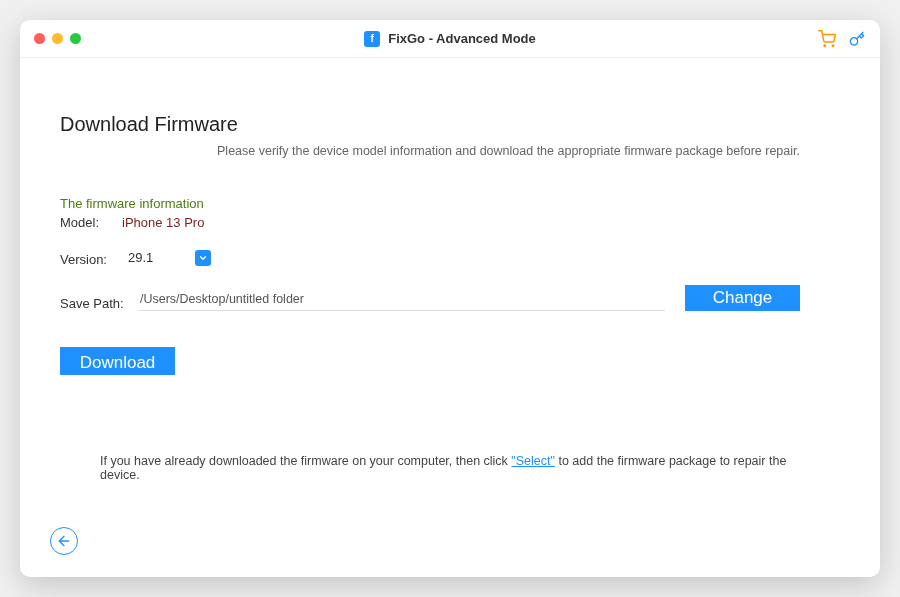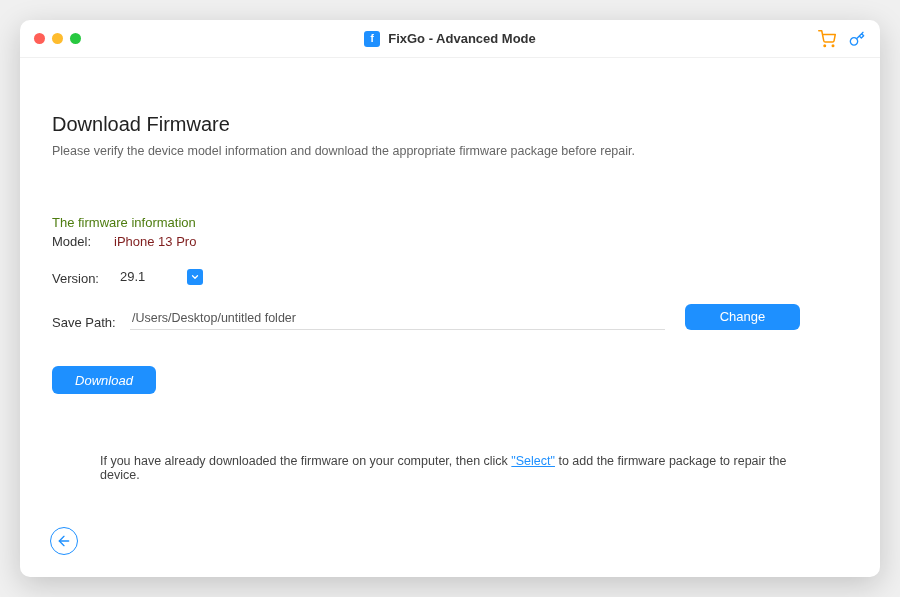--- a/index.html
+++ b/index.html
@@ -60,32 +60,33 @@
     right: 14px; top: 10px;
     display: flex; gap: 12px;
     align-items: center;
   }
   .icon-btn {
     width: 18px; height: 18px;
     display: flex; align-items: center; justify-content: center;
     cursor: pointer;
   }
   .content {
-    padding: 55px 80px 0 32px;
+    padding: 55px 80px 0 40px;
   }
   h1 {
     font-size: 20px;
     font-weight: 500;
     color: #222;
     margin-bottom: 8px;
   }
   .subtitle {
     font-size: 12.5px;
     color: #666;
-    margin-bottom: 57px;
+    margin-bottom: 38px;
+    text-align: right;
   }
   .section-title {
     font-size: 13px;
     color: #4d7c0f;
     margin-bottom: 4px;
   }
   .row {
     display: flex;
     align-items: flex-end;
     font-size: 13px;
@@ -116,38 +117,37 @@
     font-size: 12.5px;
     color: #555;
     padding: 4px 2px;
     margin: 0 20px 0 8px;
     outline: none;
     background: transparent;
   }
   .btn {
     border: none;
     color: #fff;
-    font-size: 13px;
-    cursor: pointer;
-    border-radius: 6px;
+    font-size: 17px;
+    cursor: pointer;
+    border-radius: 0;
     padding: 6px 0;
     text-align: center;
   }
   .btn-change {
     background: #1e90ff;
     width: 115px;
     height: 26px;
     line-height: 14px;
   }
   .btn-download {
     background: #1e90ff;
-    width: 104px;
+    width: 115px;
     height: 28px;
     margin-top: 18px;
-    font-style: italic;
   }
   .footnote {
     position: absolute;
     left: 80px; right: 80px;
     bottom: 95px;
     font-size: 12.5px;
     color: #444;
   }
   .select-link {
     color: #1e90ff;

